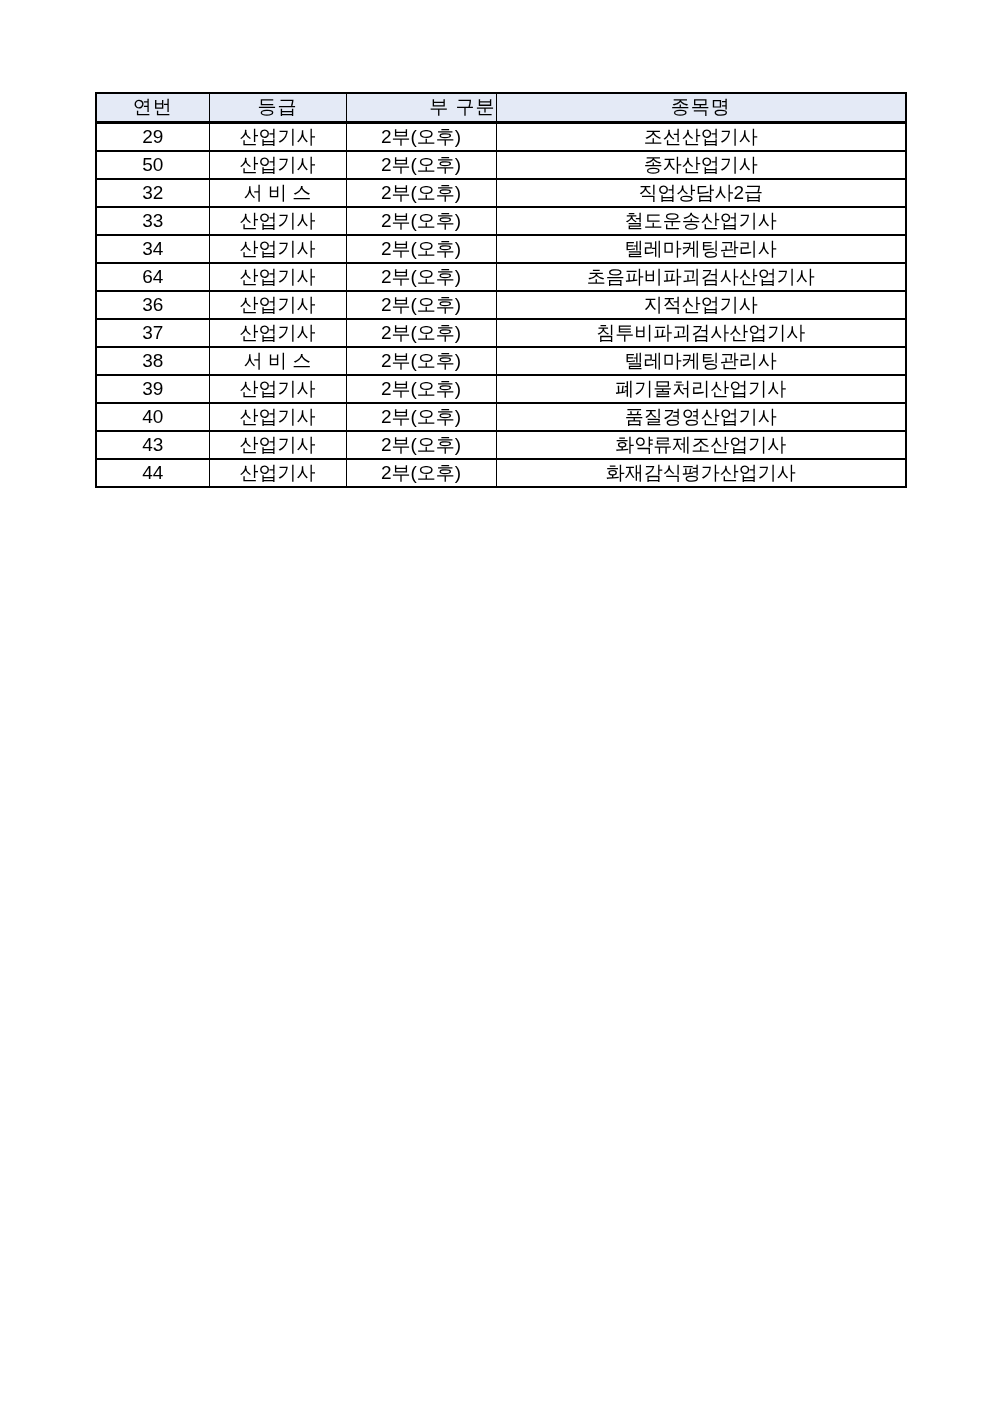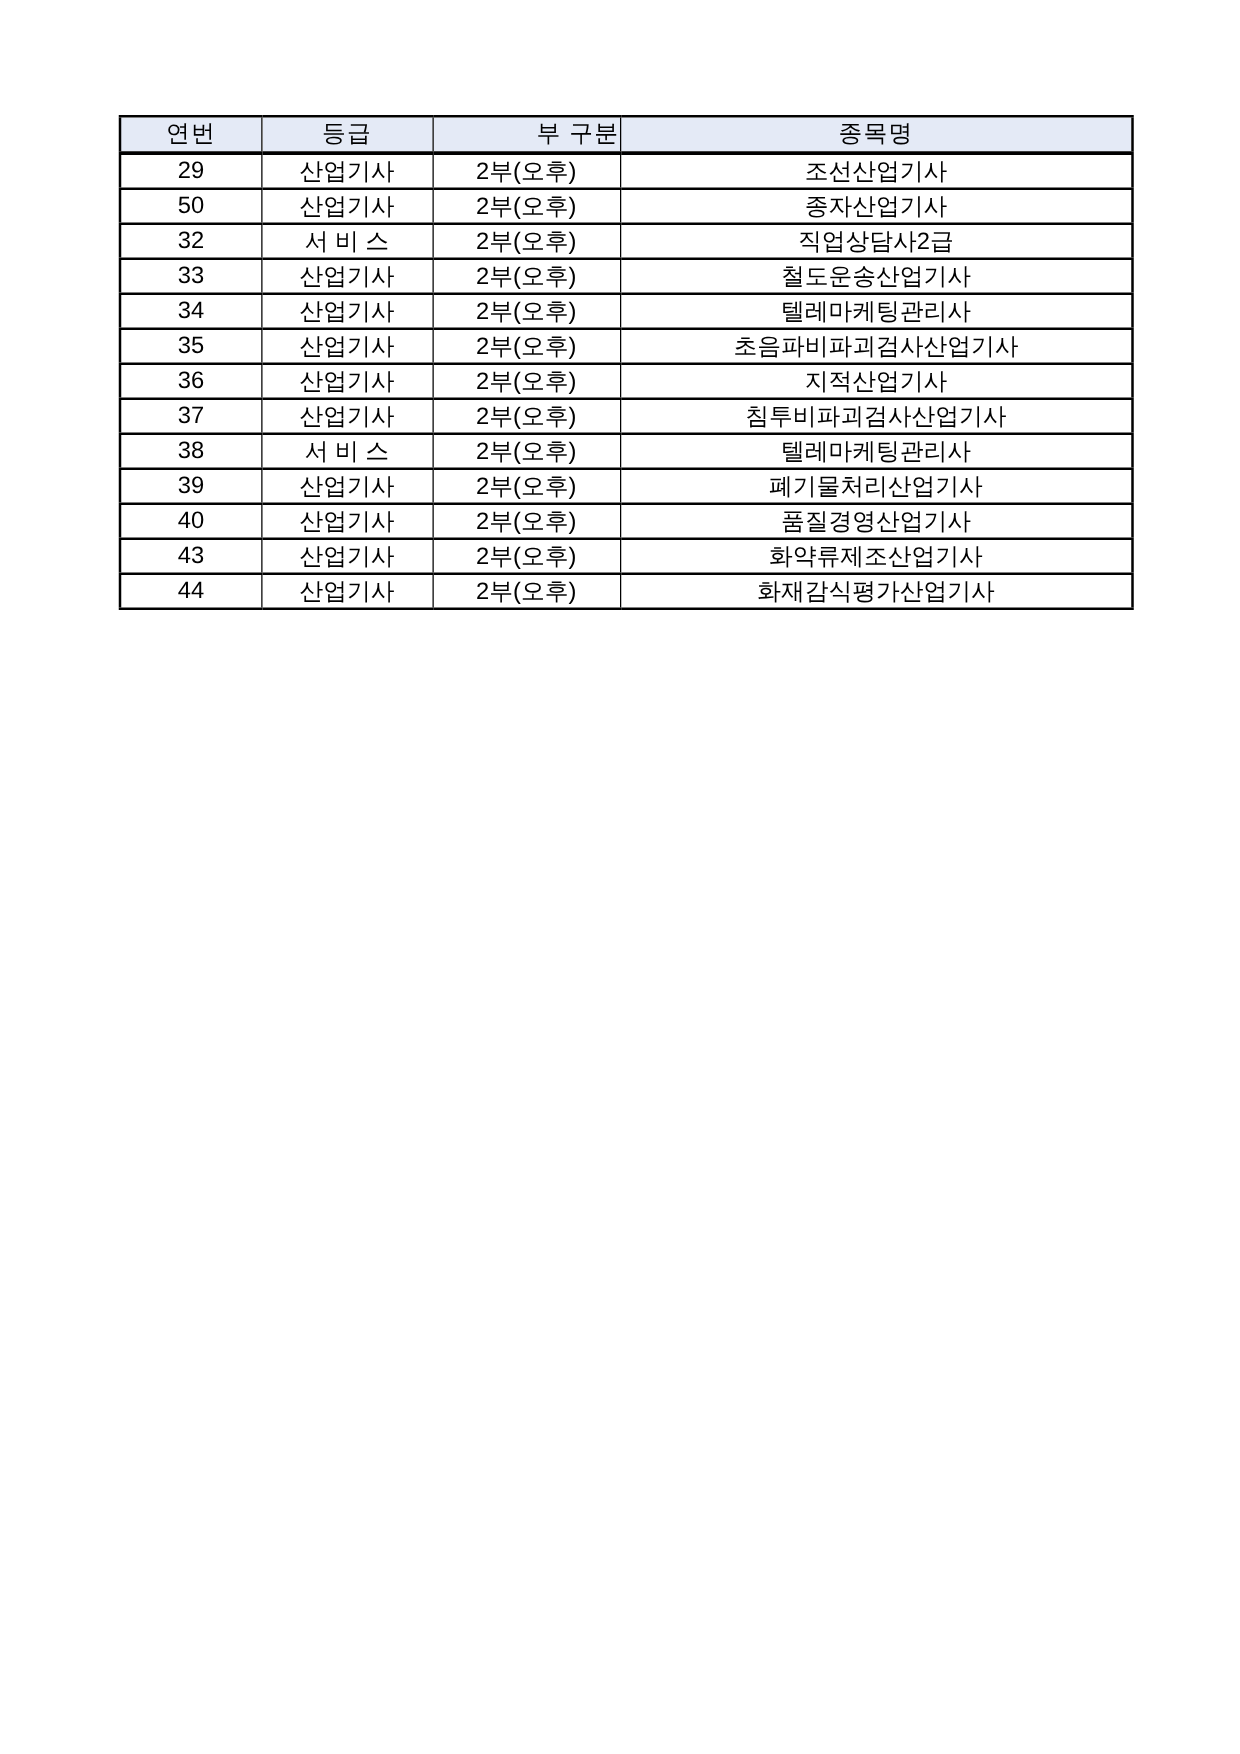--- a/index.html
+++ b/index.html
@@ -106,21 +106,21 @@
           <td>2부(오후)</td>
           <td>철도운송산업기사</td>
         </tr>
         <tr>
           <td>34</td>
           <td>산업기사</td>
           <td>2부(오후)</td>
           <td>텔레마케팅관리사</td>
         </tr>
         <tr>
-          <td>35</td>
+          <td>64</td>
           <td>산업기사</td>
           <td>2부(오후)</td>
           <td>초음파비파괴검사산업기사</td>
         </tr>
         <tr>
           <td>36</td>
           <td>산업기사</td>
           <td>2부(오후)</td>
           <td>지적산업기사</td>
         </tr>

